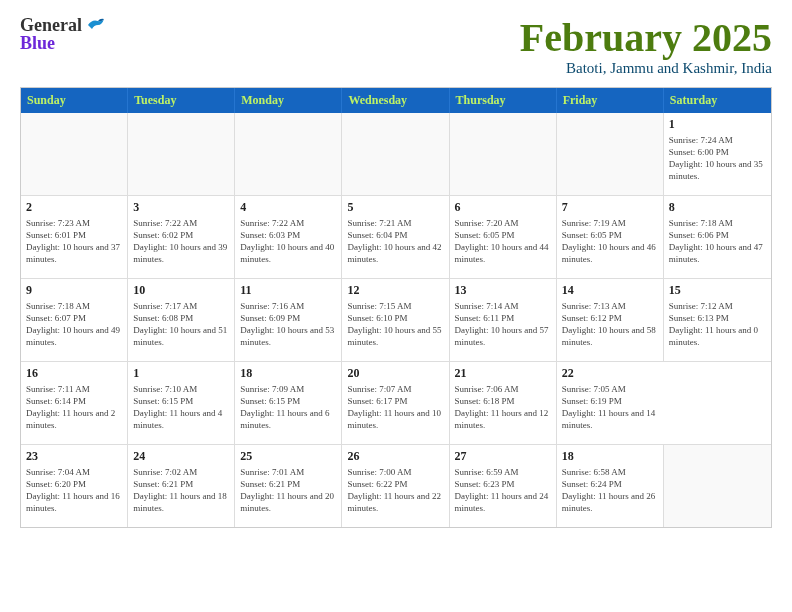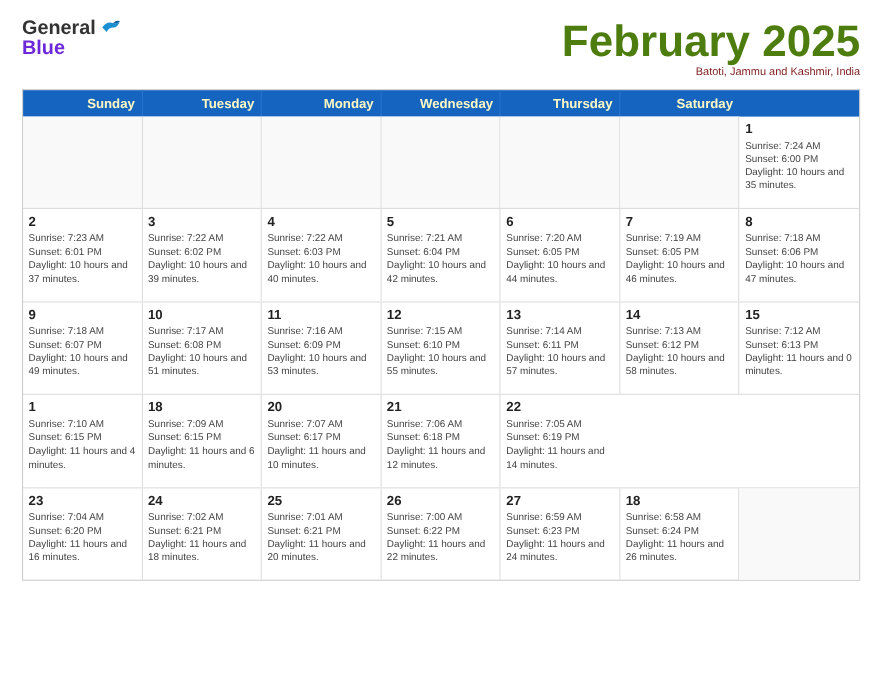--- a/index.html
+++ b/index.html
@@ -6,23 +6,24 @@
     body {
       font-family: Arial, sans-serif;
       background: #fff;
       width: 792px;
       height: 612px;
       overflow: hidden;
     }
     .page {
       width: 792px;
       height: 540px;
-      padding: 16px 10px 12px 20px;
+      padding: 16px 20px 12px 20px;
       display: flex;
       flex-direction: column;
+      font-family: Liberation Serif, serif;
     }
     .header {
       display: flex;
       justify-content: space-between;
       align-items: flex-start;
       margin-bottom: 10px;
     }
     .logo {
       display: flex;
       flex-direction: column;
@@ -38,40 +39,40 @@
     .title-block {
       text-align: right;
     }
     .month-title {
       font-size: 40px;
       font-weight: bold;
       color: #4d7c0f;
       line-height: 1.1;
     }
     .location {
-      font-size: 10px;
-      color: #7f1d1d;
+      font-size: 15px;
+      color: #0c4a6e;
     }
     .calendar {
       flex: 1;
       display: flex;
       flex-direction: column;
       border: 1px solid #ccc;
     }
     .cal-header {
       display: grid;
       grid-template-columns: repeat(7, 1fr);
       background: #1565c0;
     }
     .cal-header-cell {
-      color: #fef9c3;
+      color: #bef264;
       font-size: 12px;
       font-weight: bold;
       padding: 5px 6px;
-      text-align: right;
+      text-align: left;
       border-right: 1px solid #2575d0;
     }
     .cal-header-cell:last-child { border-right: none; }
     .cal-body {
       flex: 1;
       display: flex;
       flex-direction: column;
     }
     .cal-row {
       display: grid;
@@ -124,20 +125,21 @@
     </div>
   </div>
 
   <div class="calendar">
     <div class="cal-header">
     <div class="cal-header-cell">Sunday</div>
         <div class="cal-header-cell">Tuesday</div>
         <div class="cal-header-cell">Monday</div>
         <div class="cal-header-cell">Wednesday</div>
         <div class="cal-header-cell">Thursday</div>
+        <div class="cal-header-cell">Friday</div>
         <div class="cal-header-cell">Saturday</div>
       </div>
     <div class="cal-body">
     <div class="cal-row">
           <div class="cal-cell empty"></div>
           <div class="cal-cell empty"></div>
           <div class="cal-cell empty"></div>
           <div class="cal-cell empty"></div>
           <div class="cal-cell empty"></div>
           <div class="cal-cell empty"></div>
@@ -230,20 +232,26 @@
 Daylight: 10 hours and 58 minutes.</div>
           </div>
           <div class="cal-cell">
             <span class="day-num">15</span>
             <div class="cell-text" style="white-space: pre-line;">Sunrise: 7:12 AM
 Sunset: 6:13 PM
 Daylight: 11 hours and 0 minutes.</div>
           </div>
         </div>
         <div class="cal-row">
+          <div class="cal-cell">
+            <span class="day-num">16</span>
+            <div class="cell-text" style="white-space: pre-line;">Sunrise: 7:11 AM
+Sunset: 6:14 PM
+Daylight: 11 hours and 2 minutes.</div>
+          </div>
           <div class="cal-cell">
             <span class="day-num">1</span>
             <div class="cell-text" style="white-space: pre-line;">Sunrise: 7:10 AM
 Sunset: 6:15 PM
 Daylight: 11 hours and 4 minutes.</div>
           </div>
           <div class="cal-cell">
             <span class="day-num">18</span>
             <div class="cell-text" style="white-space: pre-line;">Sunrise: 7:09 AM
 Sunset: 6:15 PM

